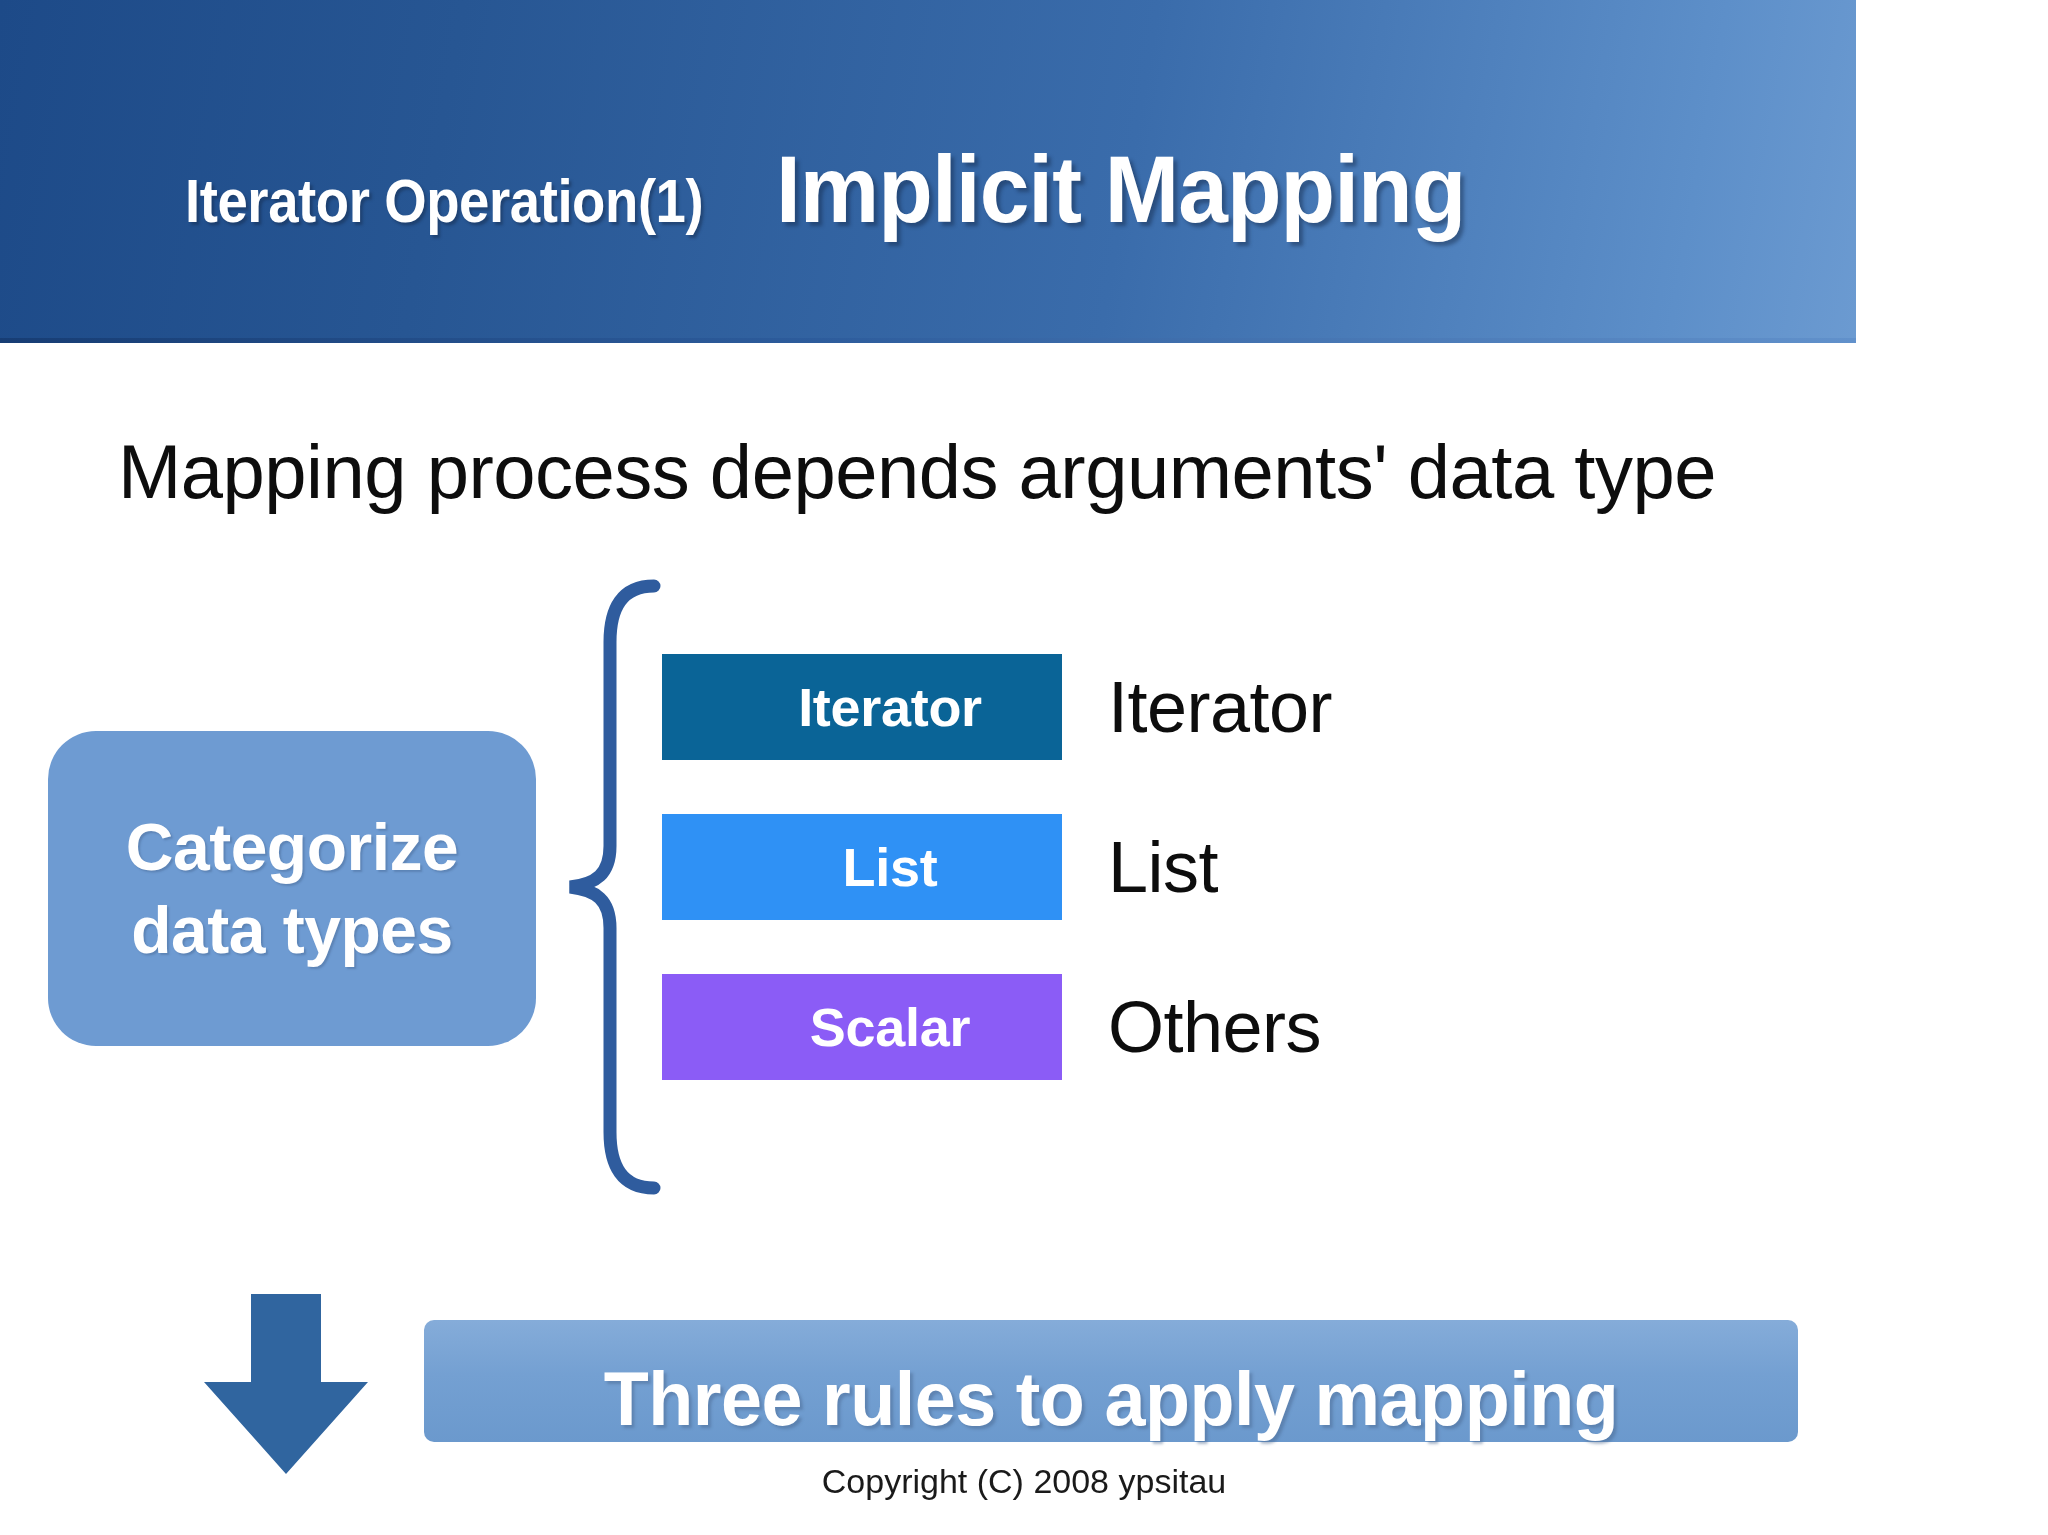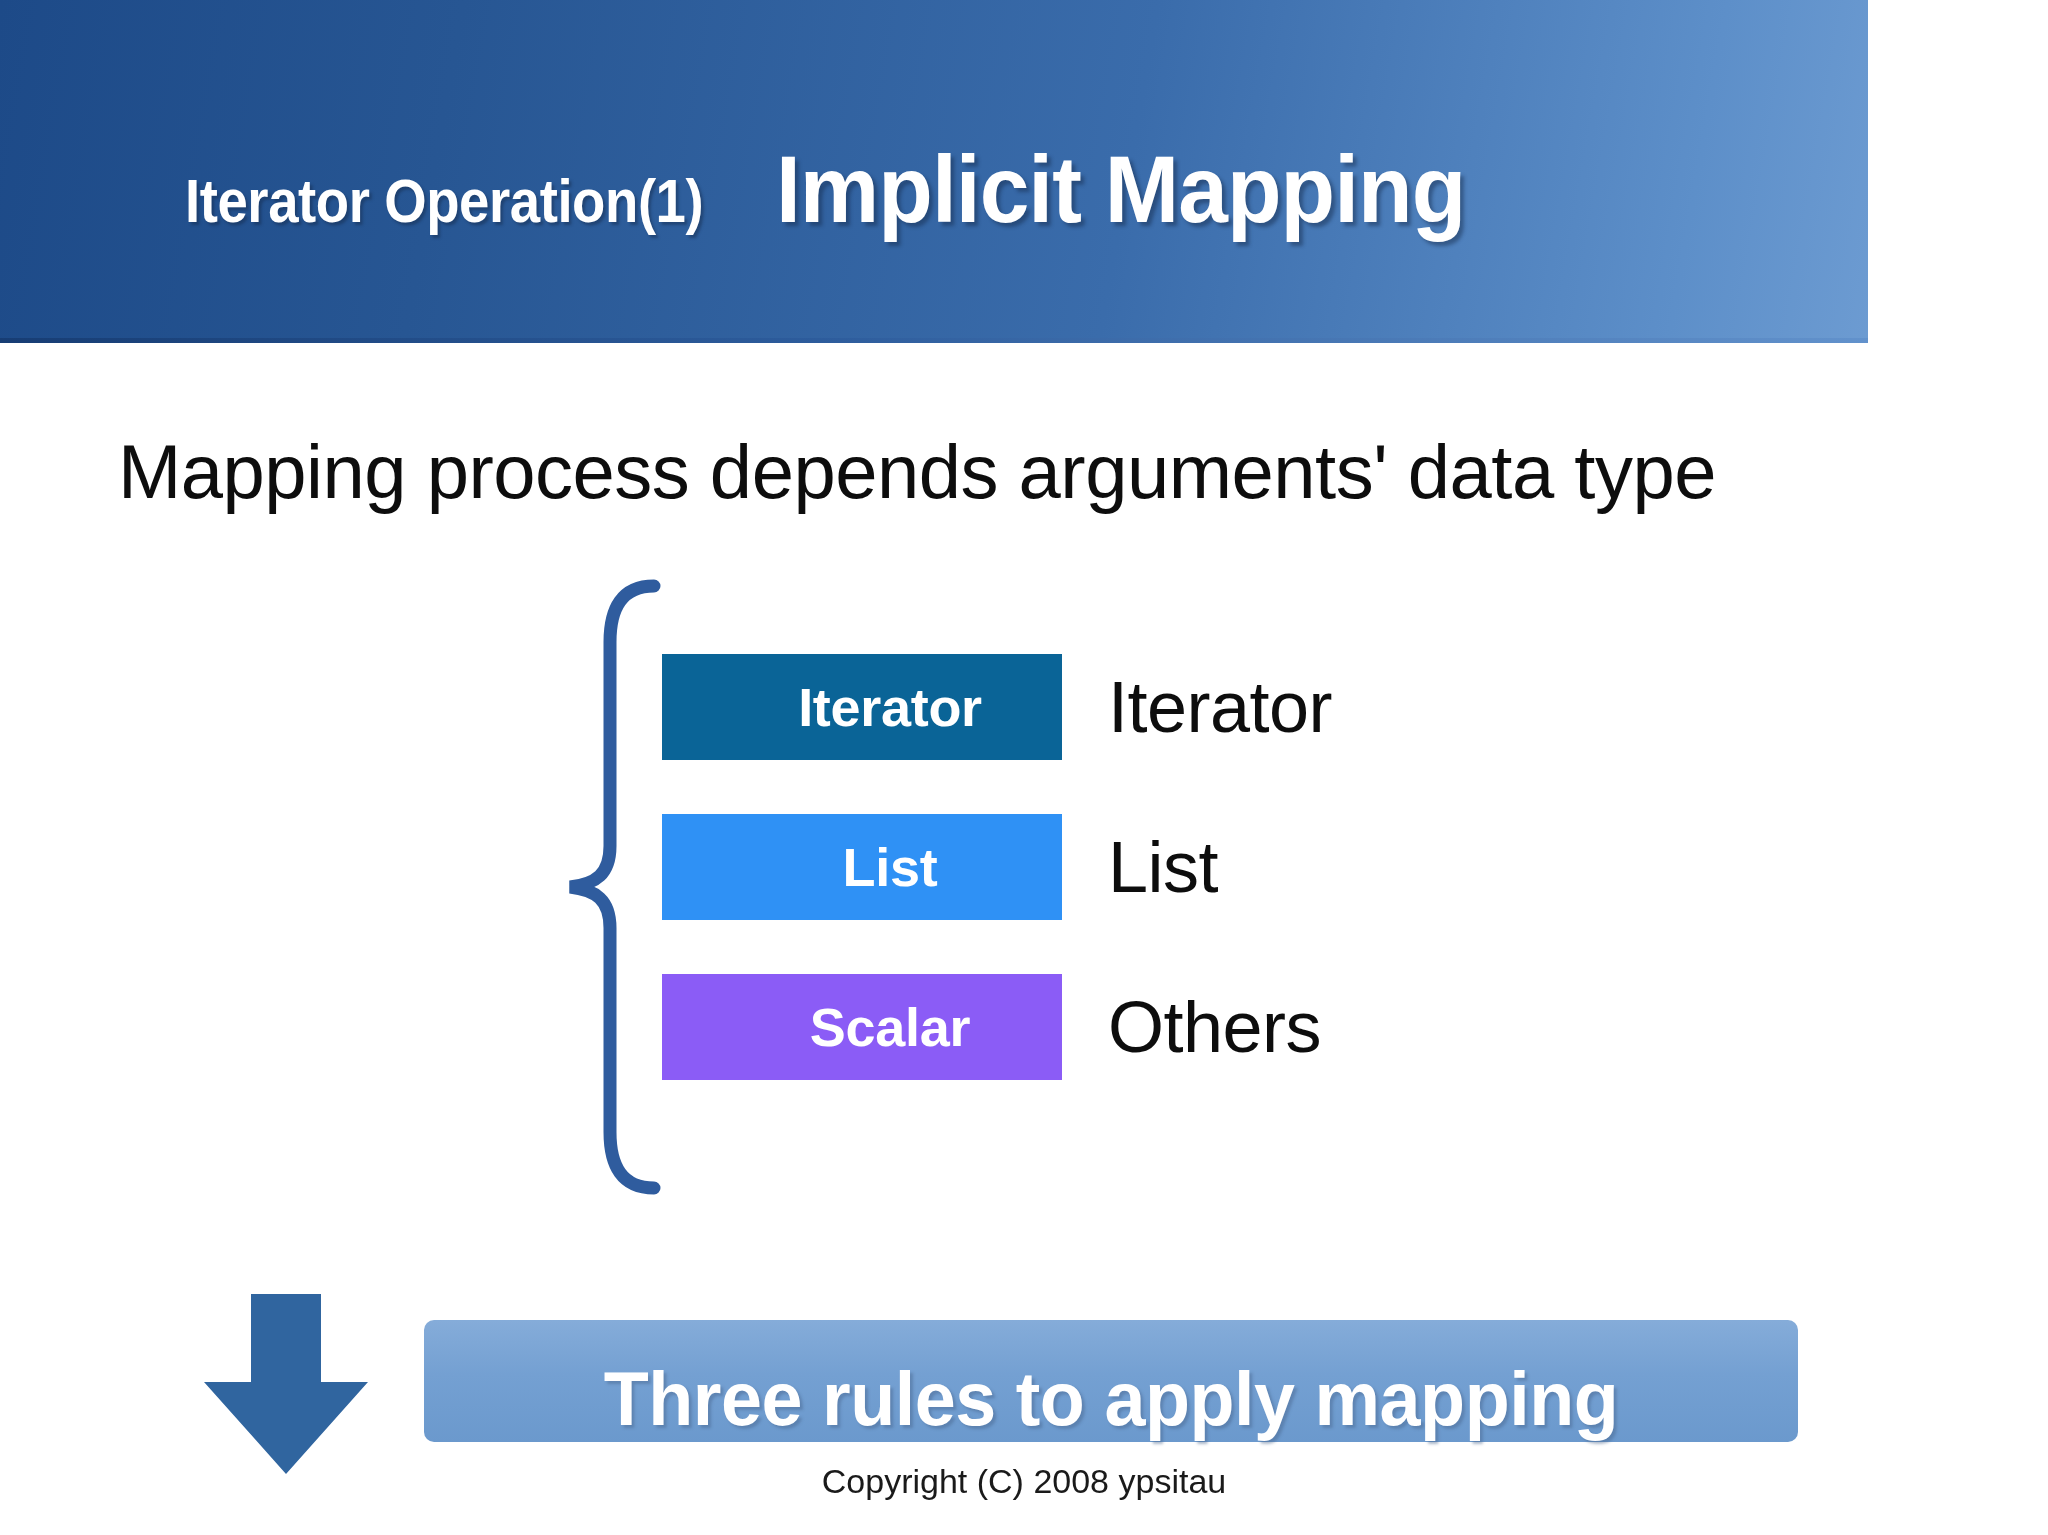--- a/index.html
+++ b/index.html
@@ -9,21 +9,20 @@
   }
   body {
     font-family: "Liberation Sans", sans-serif;
   }
   #slide {
     position: relative;
     width: 1856px;
     height: 1535px;
     background: #ffffff;
     overflow: hidden;
-    padding-left: 12px;
   }
 
   
   #header-band {
     position: absolute;
     left: 0;
     top: 0;
     width: 2048px;
     height: 338px;
     background: linear-gradient(100deg, #1d4a88 0%, #275693 22%, #3a6cab 55%, #5d8fc9 82%, #7aa6d9 100%);
@@ -215,20 +214,24 @@
   <div id="header-band"></div>
   <div id="header-underline"></div>
 
   <div id="title-wrap">
     <span class="title-small">Iterator Operation(1)</span>
     <span class="title-big">Implicit Mapping</span>
   </div>
 
   <div id="subtitle">Mapping process depends arguments' data type</div>
 
+  <div id="categorize-box">
+    <div class="categorize-line">Categorize</div>
+    <div class="categorize-line">data types</div>
+  </div>
 
   <svg id="brace" viewBox="0 0 120 618" xmlns="http://www.w3.org/2000/svg">
     <path d="M 106 8
              C 74 8, 62 30, 62 64
              L 62 268
              C 62 296, 48 306, 22 309
              C 48 312, 62 322, 62 350
              L 62 554
              C 62 588, 74 610, 106 610" fill="none" stroke="#2f5c9e" stroke-width="13" stroke-linecap="round"></path>
   </svg>

